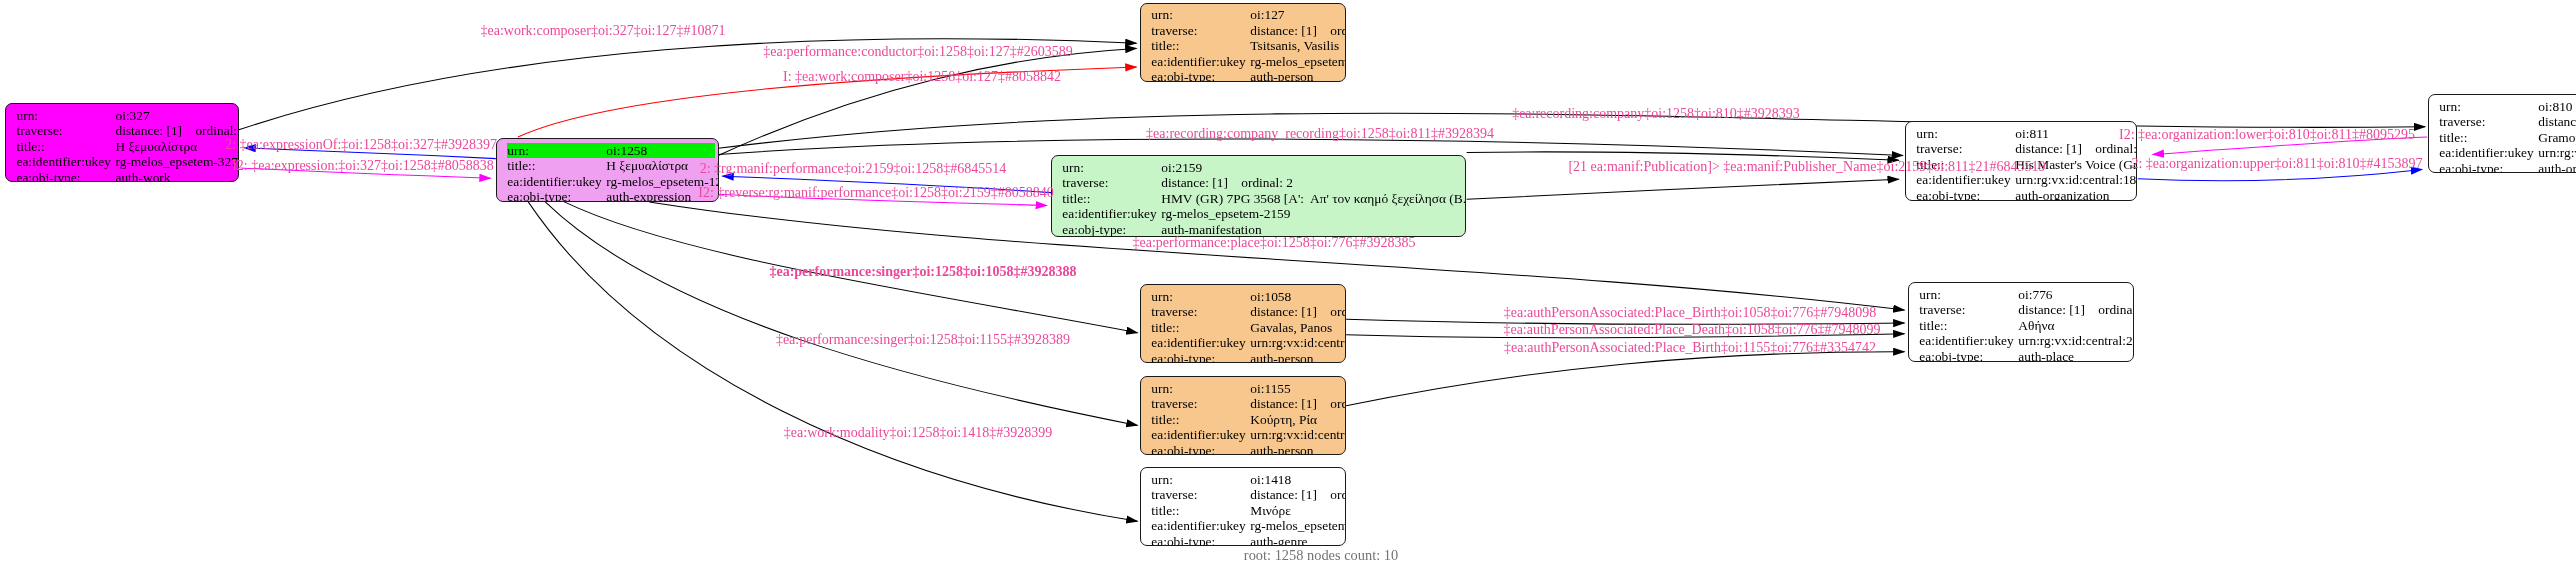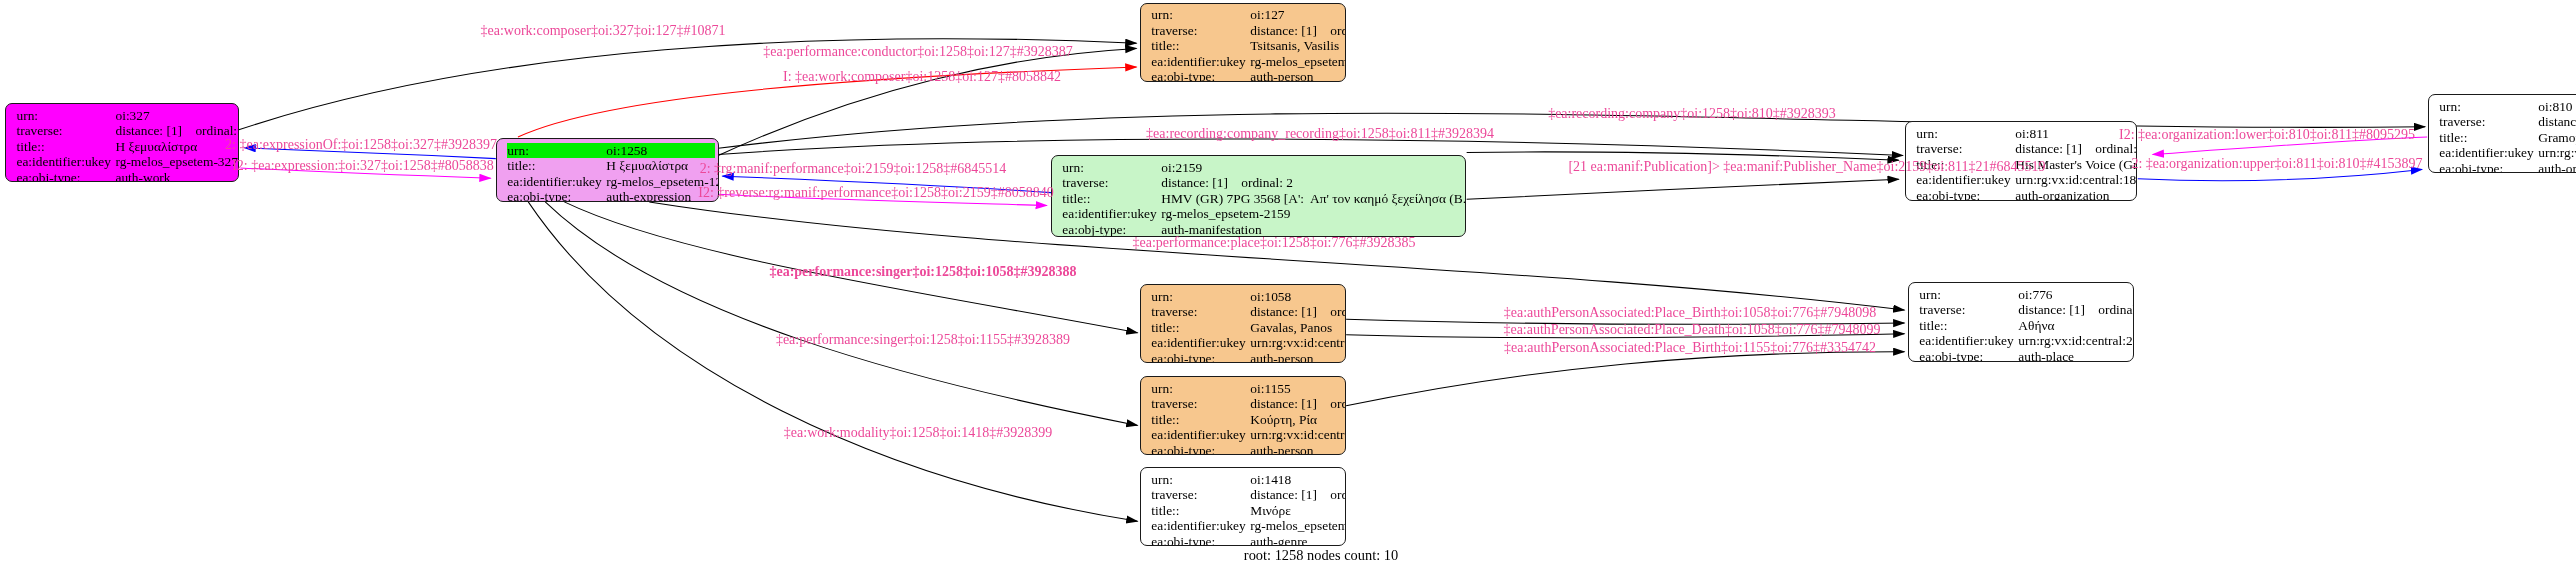--- a/index.html
+++ b/index.html
@@ -8,21 +8,21 @@
   svg#edges{position:absolute;left:0;top:0;z-index:1;}
   .node{position:absolute;z-index:2;border:1.3px solid #1a1a1a;border-radius:7px;box-sizing:border-box;
         padding:3.6px 0 3.1px 0;overflow:hidden;}
   .nrow{display:flex;white-space:nowrap;font-size:13.4px;line-height:15.5px;color:#000;padding:0 3.1px 0 10.3px;}
   .nrow .k{width:99px;flex:0 0 99px;}
   .nrow .v{flex:1 1 auto;}
   .nrow.hl .k,.nrow.hl .v{background:#00ee00;}
   .elabel{position:absolute;z-index:3;transform:translate(-50%,-50%);white-space:nowrap;
           font-size:14px;color:#ec4899;}
   .caption{position:absolute;z-index:3;transform:translate(-50%,-50%);white-space:nowrap;
-           font-size:14.4px;color:#000000;}
+           font-size:14.4px;color:#737373;}
 </style>
 </head>
 <body>
 
 <div id="canvas">
   <svg id="edges" width="2666" height="565" viewBox="0 0 5175 1097">
     <defs>
       <marker id="mb" markerWidth="13" markerHeight="10" refX="11" refY="4" orient="auto">
           <path d="M0,0 L12,4 L0,8 z" fill="#000000"></path>
         </marker>
@@ -270,27 +270,27 @@
           <span class="v">urn:rg:vx:id:central:1884</span>
         </div>
         <div class="nrow">
           <span class="k">ea:obj-type:</span>
           <span class="v">auth-organization</span>
         </div>
       </div>
     </div>
   <div id="labels">
       <div class="elabel" style="left: 603px; top: 31px;">‡ea:work:composer‡oi:327‡oi:127‡#10871</div>
-      <div class="elabel" style="left: 918px; top: 52px;">‡ea:performance:conductor‡oi:1258‡oi:127‡#3928387</div>
+      <div class="elabel" style="left: 918px; top: 52px;">‡ea:performance:conductor‡oi:1258‡oi:127‡#2603589</div>
       <div class="elabel" style="left: 922px; top: 77px;">I: ‡ea:work:composer‡oi:1258‡oi:127‡#8058842</div>
       <div class="elabel" style="left: 361px; top: 145px;">2: ‡ea:expressionOf:‡oi:1258‡oi:327‡#3928397</div>
       <div class="elabel" style="left: 363px; top: 166px;">I2: ‡ea:expression:‡oi:327‡oi:1258‡#8058838</div>
       <div class="elabel" style="left: 853px; top: 169px;">2: ‡rg:manif:performance‡oi:2159‡oi:1258‡#6845514</div>
       <div class="elabel" style="left: 876px; top: 193px;">I2: ‡reverse:rg:manif:performance‡oi:1258‡oi:2159‡#8058840</div>
-      <div class="elabel" style="left: 1692px; top: 114px;">‡ea:recording:company‡oi:1258‡oi:810‡#3928393</div>
+      <div class="elabel" style="left: 1656px; top: 114px;">‡ea:recording:company‡oi:1258‡oi:810‡#3928393</div>
       <div class="elabel" style="left: 1320px; top: 134px;">‡ea:recording:company_recording‡oi:1258‡oi:811‡#3928394</div>
       <div class="elabel" style="left: 1807px; top: 167px;">[21 ea:manif:Publication]&gt; ‡ea:manif:Publisher_Name‡oi:2159‡oi:811‡21#6845519</div>
       <div class="elabel" style="left: 2267px; top: 135px;">I2: ‡ea:organization:lower‡oi:810‡oi:811‡#8095295</div>
       <div class="elabel" style="left: 2277px; top: 164px;">2: ‡ea:organization:upper‡oi:811‡oi:810‡#4153897</div>
       <div class="elabel" style="left: 923px; top: 272px; font-weight: bold;">‡ea:performance:singer‡oi:1258‡oi:1058‡#3928388</div>
       <div class="elabel" style="left: 923px; top: 340px;">‡ea:performance:singer‡oi:1258‡oi:1155‡#3928389</div>
       <div class="elabel" style="left: 918px; top: 433px;">‡ea:work:modality‡oi:1258‡oi:1418‡#3928399</div>
       <div class="elabel" style="left: 1274px; top: 243px;">‡ea:performance:place‡oi:1258‡oi:776‡#3928385</div>
       <div class="elabel" style="left: 1690px; top: 313px;">‡ea:authPersonAssociated:Place_Birth‡oi:1058‡oi:776‡#7948098</div>
       <div class="elabel" style="left: 1692px; top: 330px; text-align: center;">‡ea:authPersonAssociated:Place_Death‡oi:1058‡oi:776‡#7948099</div>

